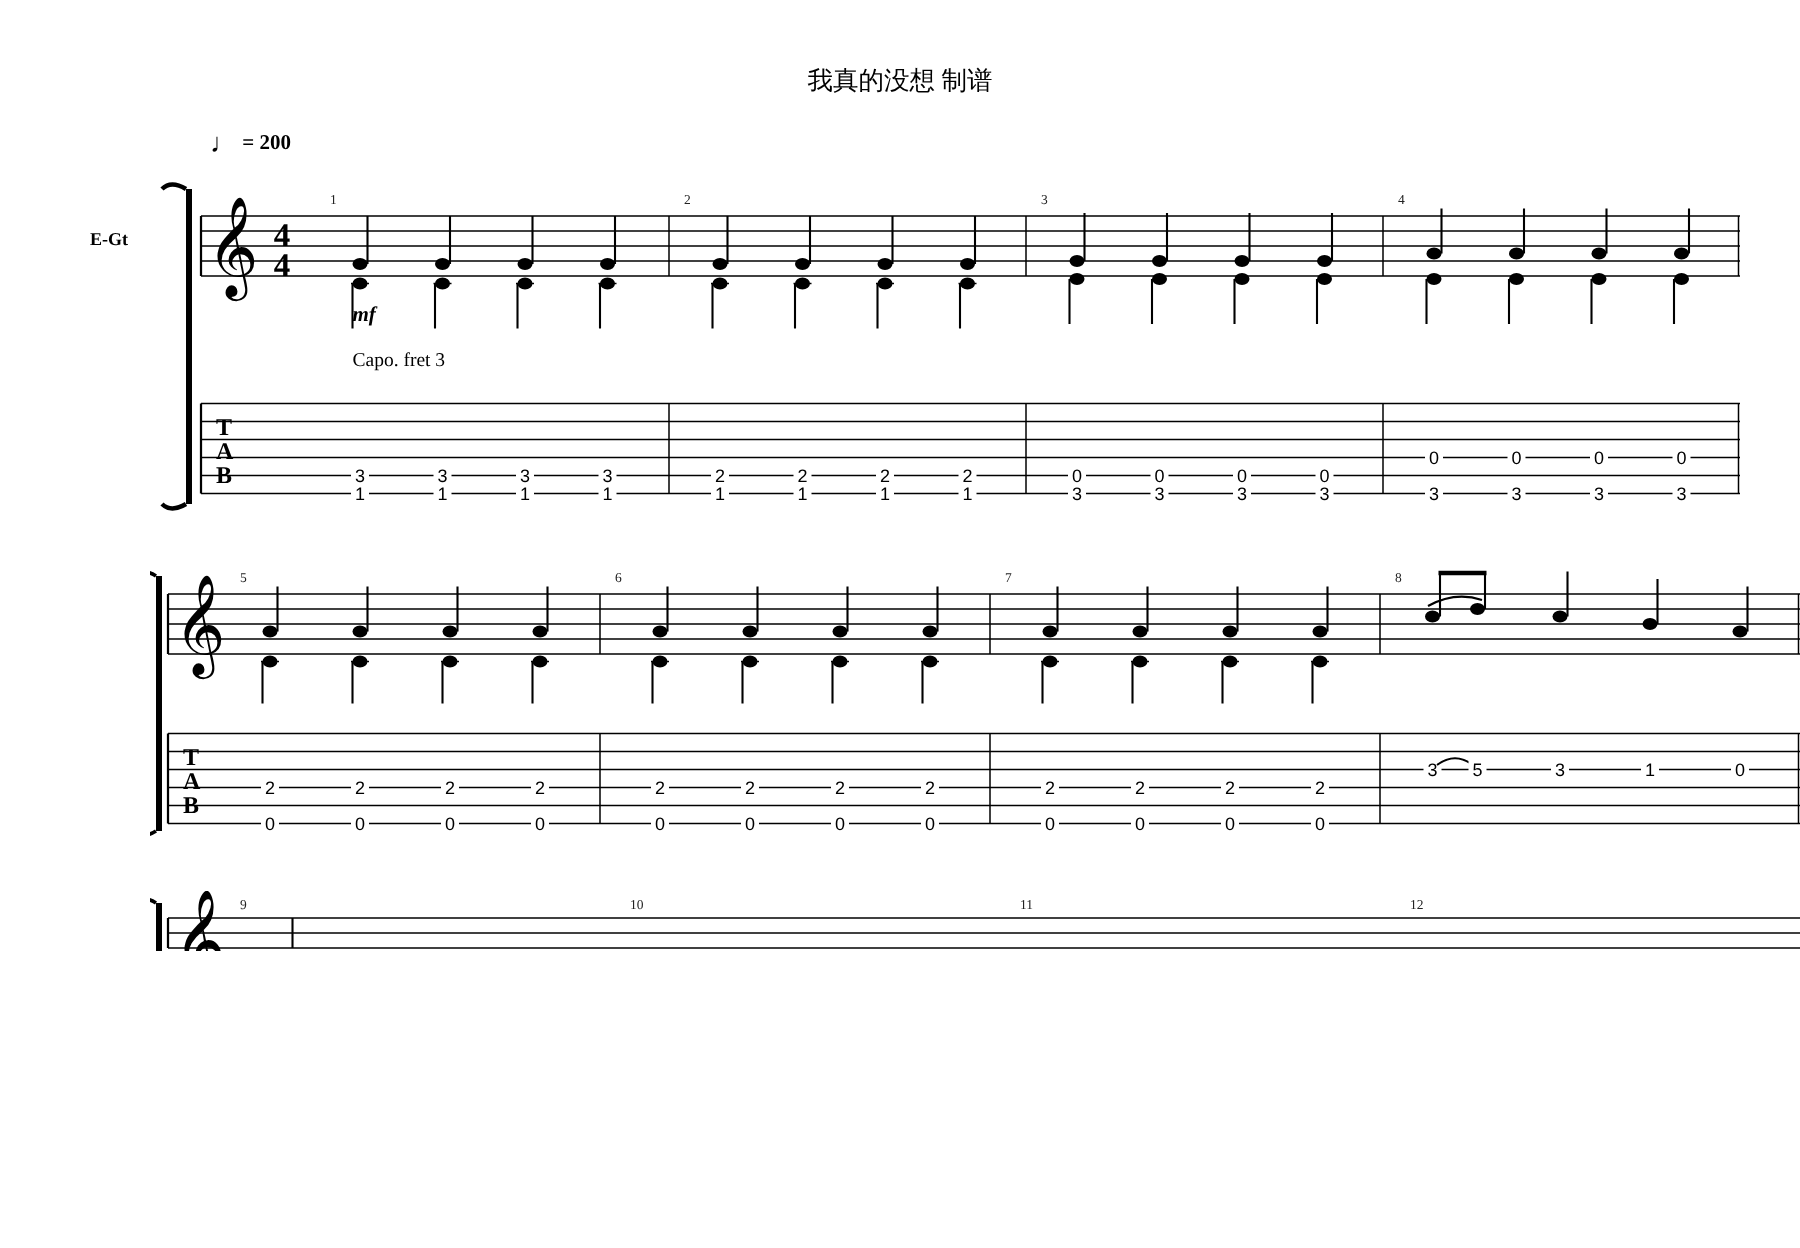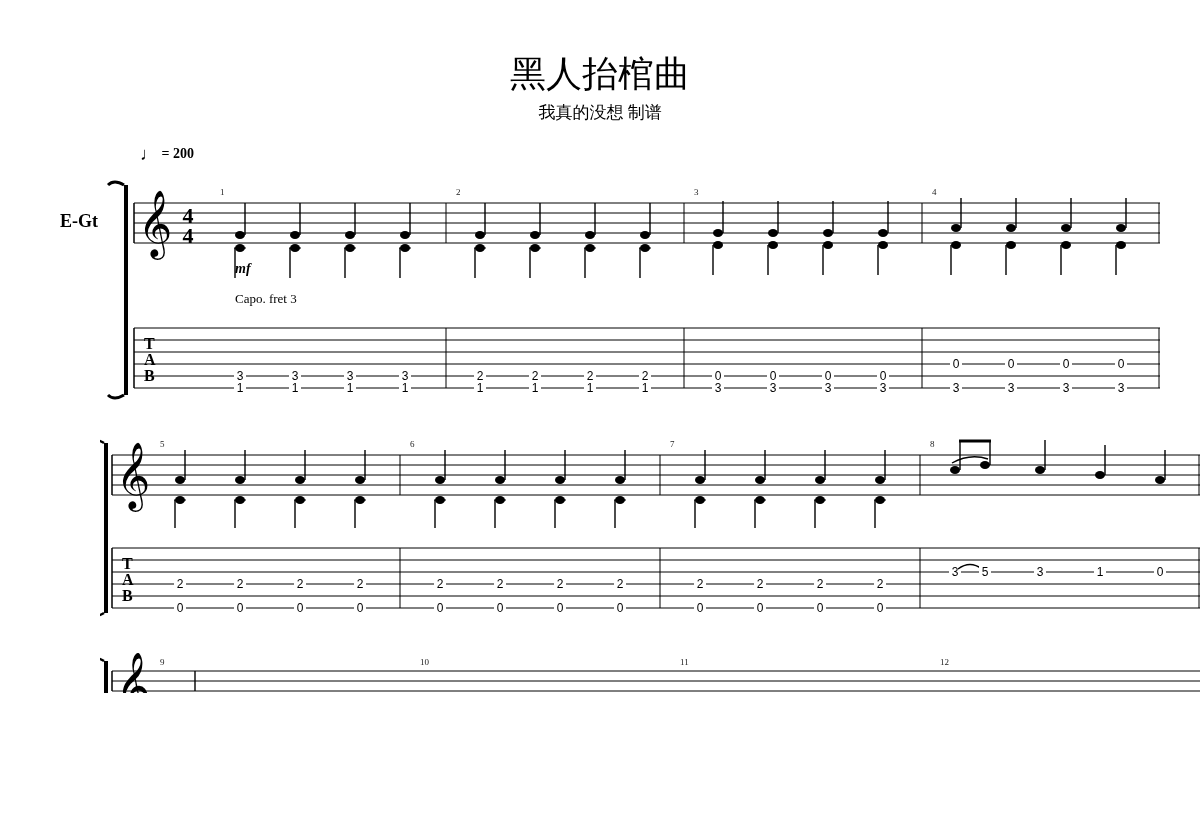--- a/index.html
+++ b/index.html
@@ -42,42 +42,41 @@
   }
   .system {
     position: relative;
     margin-left: 40px;
     margin-bottom: 30px;
   }
   .instr-label {
     position: absolute;
     left: -40px;
     top: 38px;
-    font-size: 18px;
+    font-size: 12px;
     font-weight: bold;
   }
   svg { display: block; }
   .dyn {
     font-style: italic;
     font-weight: bold;
     font-size: 14px;
   }
   .capo {
     font-size: 13px;
   }
   .barnum { font-size: 9px; fill: #222; }
   .tabnum { font-size: 12px; fill: #000; text-anchor: middle; font-family: Arial, sans-serif;}
   .tab-letter { font-family: "Times New Roman", serif; font-weight: bold; font-size: 16px; }
 </style>
 </head>
 <body>
 
 <div class="page">
 
-  <div class="title">黑人抬棺曲</div>
   <div class="subtitle">我真的没想 制谱</div>
 
 
   <div class="tempo">
     <span class="note">♩</span><span> = </span><span>200</span>
   </div>
 
   <div class="system">
     <div class="instr-label">E-Gt</div>
 

